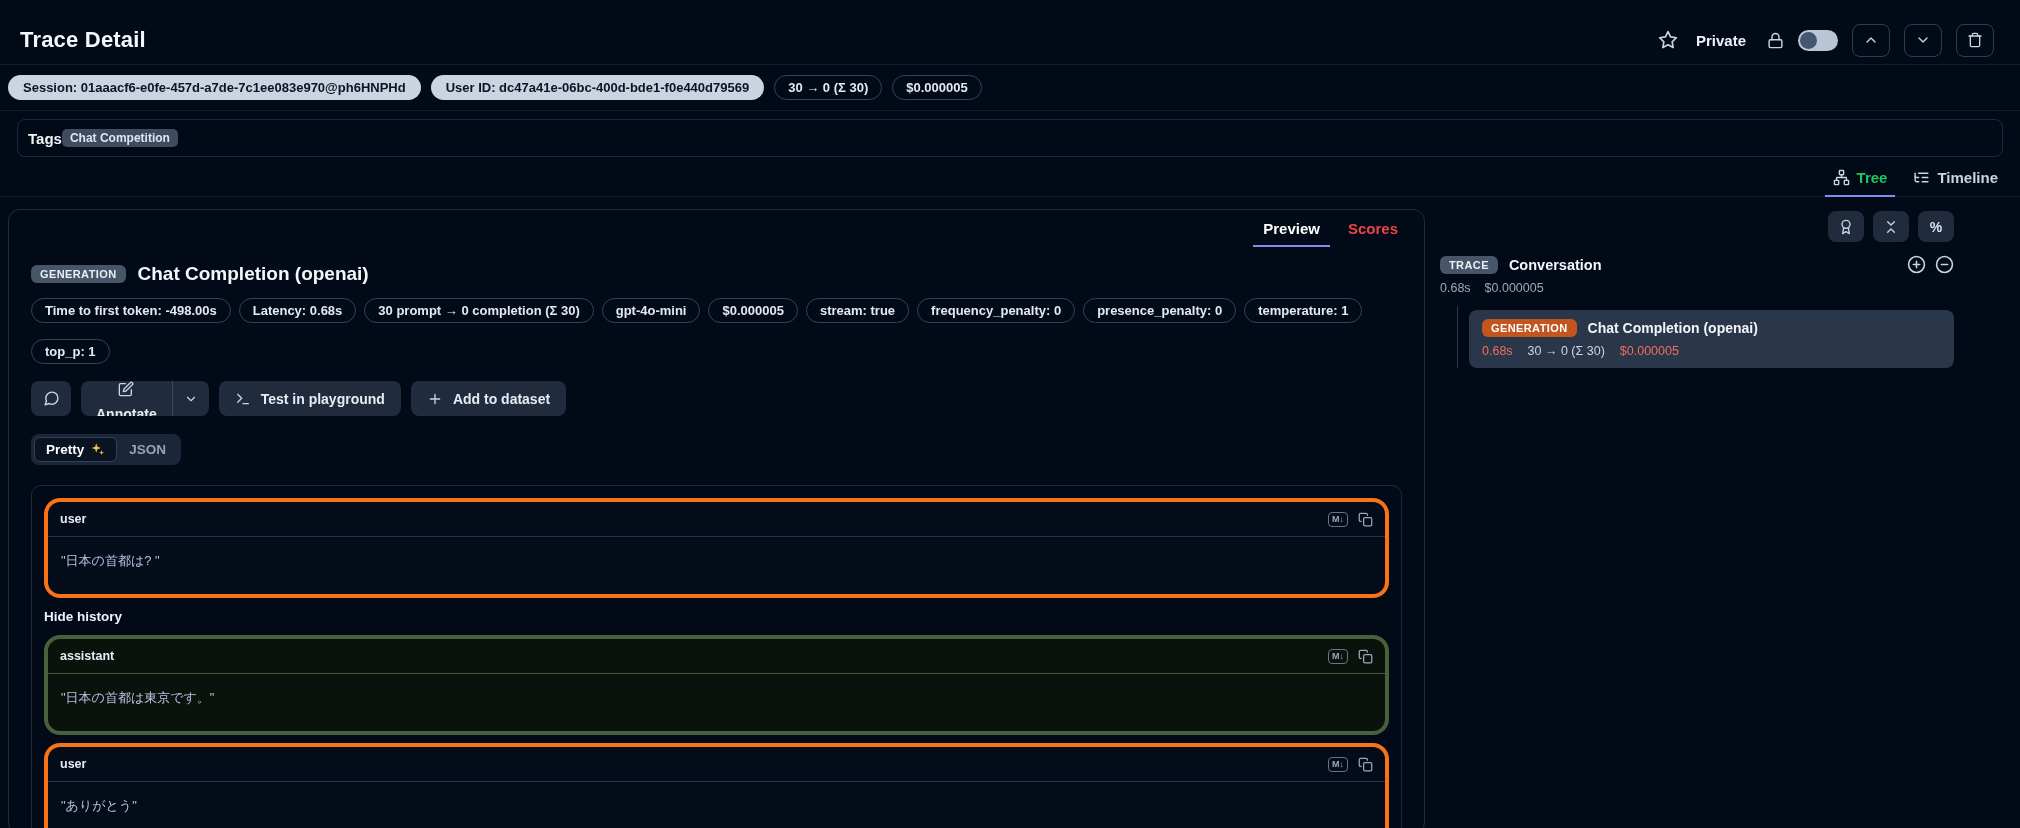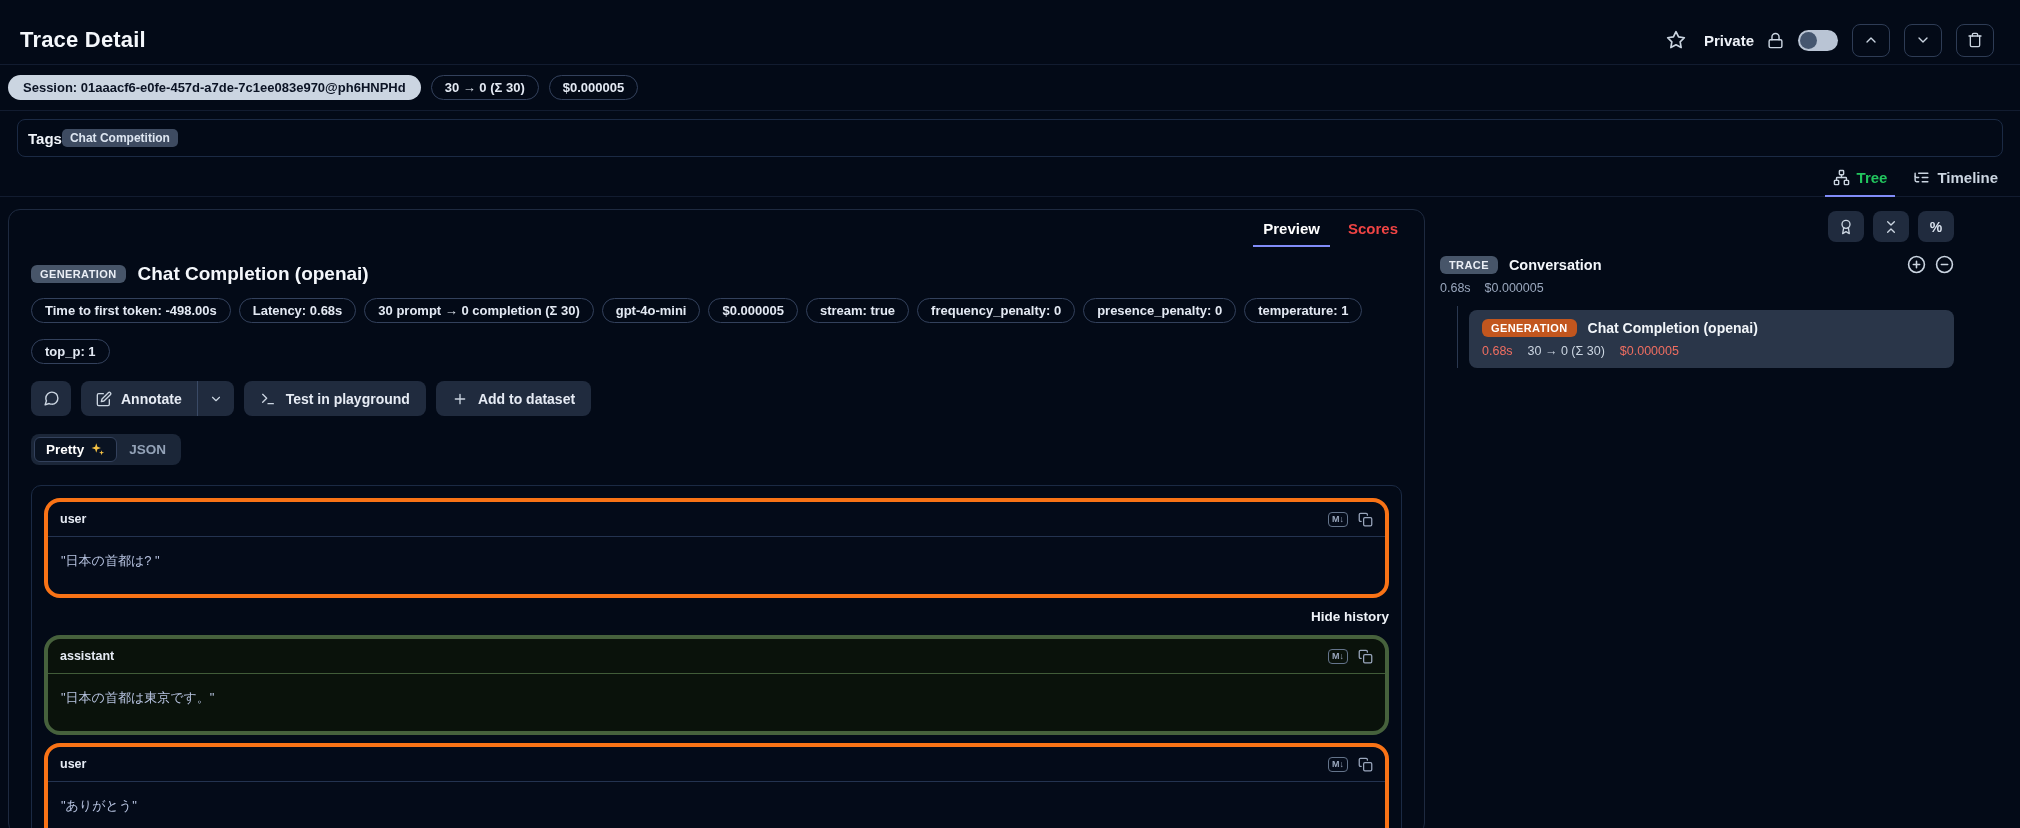--- a/index.html
+++ b/index.html
@@ -11,21 +11,21 @@
   }
   svg{display:block;}
   .icon{stroke:#cbd5e1;fill:none;stroke-width:2;stroke-linecap:round;stroke-linejoin:round;}
 
   
   .header{height:48px;display:flex;align-items:center;justify-content:space-between;
     padding:16px 26px 0 20px;border-bottom:1px solid #121c30;}
   .page-title{font-size:22px;font-weight:700;color:#f4f7fb;letter-spacing:.2px;}
   .header-right{display:flex;align-items:center;gap:14px;}
   .ghost-btn{background:none;border:none;padding:4px;cursor:pointer;}
-  .private-group{display:flex;align-items:center;gap:13px;font-size:15px;font-weight:600;color:#eef2f8;}
+  .private-group{display:flex;align-items:center;gap:21px;font-size:15px;font-weight:600;color:#eef2f8;}
   .toggle{width:40px;height:21px;border-radius:11px;background:#b9c4d4;position:relative;cursor:pointer;}
   .toggle .knob{position:absolute;left:2px;top:2px;width:17px;height:17px;border-radius:50%;background:#45566f;}
   .sq-btn{width:38px;height:33px;border:1px solid #2e3c55;border-radius:8px;background:none;
     display:flex;align-items:center;justify-content:center;cursor:pointer;}
 
   
   .meta-row{display:flex;align-items:center;gap:10px;padding:10px 8px;border-bottom:1px solid #121c30;}
   .badge-filled{background:#cbd5e1;color:#0b1324;border-radius:9999px;padding:5px 15px;
     font-size:13px;font-weight:600;white-space:nowrap;}
   .badge-outline{border:1px solid #33415c;color:#e3e9f3;border-radius:9999px;padding:4px 13px;
@@ -60,41 +60,41 @@
   .obs-time{margin-top:7px;font-size:13px;color:#9aa7bd;}
   .metric-badges{margin-top:13px;display:flex;flex-wrap:wrap;gap:8px;max-width:1380px;}
   .flex-break{flex-basis:100%;height:0;}
 
   .actions-row{margin-top:17px;display:flex;align-items:stretch;gap:10px;}
   .act-btn{background:#202b3e;border:none;border-radius:8px;color:#e6ebf4;font-size:14px;font-weight:600;
     display:flex;align-items:center;gap:10px;padding:0 16px;height:35px;cursor:pointer;
     font-family:inherit;}
   .icon-only{width:40px;padding:0;justify-content:center;}
   .split{display:flex;background:#202b3e;border-radius:8px;overflow:hidden;height:35px;}
-  .split .left{display:flex;align-items:center;gap:9px;padding:0 15px;font-size:14px;font-weight:600;cursor:pointer;}
+  .split .left{display:flex;align-items:center;gap:9px;padding:0 15px;font-size:14px;font-weight:600;cursor:pointer;flex-direction:column;}
   .split .sep{width:1px;background:#3a4a66;}
   .split .right{display:flex;align-items:center;padding:0 11px;cursor:pointer;}
 
   .fmt-toggle{margin-top:18px;display:inline-flex;background:#1b2638;border-radius:8px;padding:3px;align-items:center;}
   .fmt-opt{padding:5px 12px;font-size:13.5px;font-weight:600;color:#94a3b8;cursor:pointer;border-radius:6px;
     display:flex;align-items:center;gap:6px;}
   .fmt-opt.active{background:#0a1322;border:1px solid #33415c;color:#ffffff;padding:4px 11px;}
 
   .messages{margin:20px 0 12px;border:1px solid #1b2a44;border-radius:10px;padding:12px;}
   .msg-card{border:4px solid #f97316;border-radius:16px;background:#040b19;}
   .msg-head{display:flex;align-items:center;justify-content:space-between;padding:0 12px;height:34px;
     border-bottom:1px solid #243350;}
   .msg-role{font-size:12.5px;font-weight:600;color:#e6ebf4;}
   .msg-head-icons{display:flex;align-items:center;gap:10px;}
   .md-chip{border:1px solid #64748b;border-radius:4px;color:#9aa7bd;font-size:9px;font-weight:700;
     padding:2px 3px;line-height:1;cursor:pointer;}
   .msg-body{padding:15px 13px 24px;font-size:13px;color:#b7c3e0;}
   .msg-card.assistant{border-color:#46613c;background:#0a120b;}
   .msg-card.assistant .msg-head{border-bottom-color:#415c39;}
-  .hide-history{text-align:right;font-size:13.5px;font-weight:600;color:#eef2f8;padding:11px 0;cursor:pointer;}
+  .hide-history{text-align:left;font-size:13.5px;font-weight:600;color:#eef2f8;padding:11px 0;cursor:pointer;}
 
   
   .tree-panel{flex:1;padding:2px 66px 0 0;}
   .tree-controls{display:flex;justify-content:flex-end;gap:9px;}
   .tree-btn{width:36px;height:31px;background:#202b3e;border:none;border-radius:8px;
     display:flex;align-items:center;justify-content:center;cursor:pointer;color:#dbe3ee;
     font-size:14px;font-weight:700;font-family:inherit;}
   .trace-row{margin-top:13px;display:flex;align-items:center;gap:11px;}
   .trace-title{font-size:14.5px;font-weight:600;color:#f4f7fb;flex:1;}
   .circle-btns{display:flex;align-items:center;gap:9px;}
@@ -156,20 +156,21 @@
             <path d="M19 6v14a2 2 0 0 1-2 2H7a2 2 0 0 1-2-2V6"></path>
             <path d="M8 6V4a2 2 0 0 1 2-2h4a2 2 0 0 1 2 2v2"></path>
           </svg>
       </span>
     </button>
   </div>
 </div>
 
 <div class="meta-row">
   <span class="badge-filled">Session: 01aaacf6-e0fe-457d-a7de-7c1ee083e970@ph6HNPHd</span>
+  <span class="badge-filled">User ID: dc47a41e-06bc-400d-bde1-f0e440d79569</span>
   <span class="badge-outline">30 → 0 (Σ 30)</span>
   <span class="badge-outline">$0.000005</span>
 </div>
 
 <div class="tags-row">
   <span class="tags-label">Tags</span>
   <span class="tag-chip">Chat Competition</span>
 </div>
 
 <div class="view-tabs">

